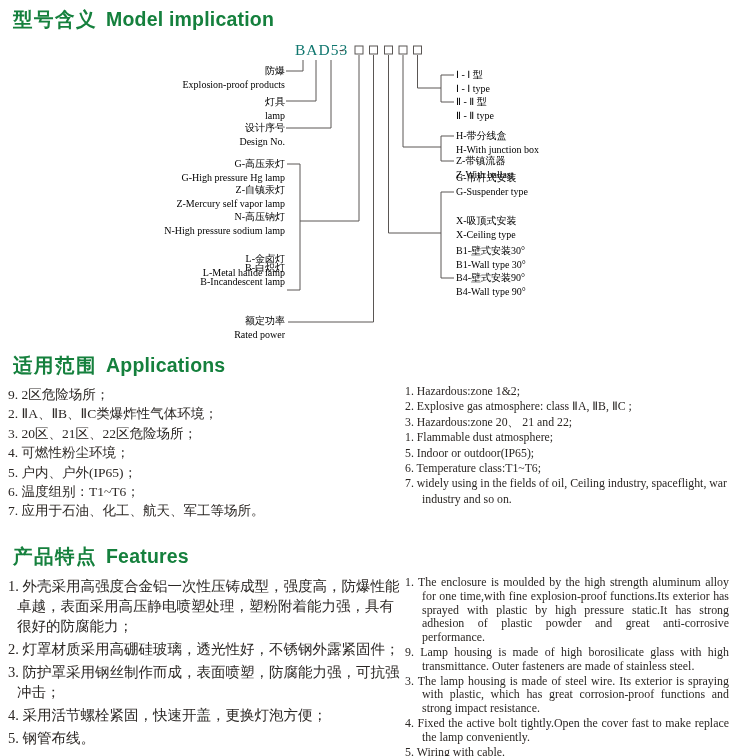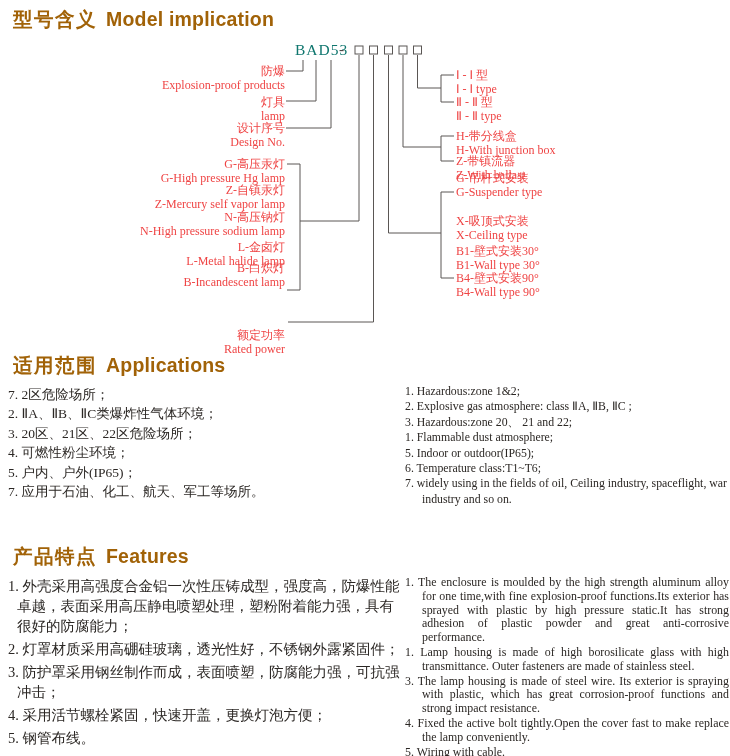--- a/index.html
+++ b/index.html
@@ -2,40 +2,40 @@
 <html><head>
 <meta charset="utf-8">
 <style>
   html,body{margin:0;padding:0;}
   body{
     width:730px;height:756px;position:relative;background:#ffffff;
     font-family:"Liberation Serif", serif;color:#2b2724;overflow:hidden;
   }
   
   .h{position:absolute;left:13px;display:flex;gap:9px;align-items:baseline;
-     color:#a16207;font-weight:bold;white-space:nowrap;
+     color:#15803d;font-weight:bold;white-space:nowrap;
      font-family:"Liberation Sans", sans-serif;}
   .h .hzh{font-size:19.5px;letter-spacing:1.5px;}
   .h .hen{font-size:19.5px;letter-spacing:0.2px;}
   #h-model{top:6px;}
   #h-apps{top:352px;}
   #h-feat{top:543px;}
 
   
   #diagram{position:absolute;left:0;top:0;width:730px;height:350px;color:#474341;}
   #diagram svg{position:absolute;left:0;top:0;}
   .model-code{position:absolute;left:295px;top:41px;font-size:15.5px;
      letter-spacing:1px;color:#0f766e;}
   .model-dash{position:absolute;left:339px;top:40px;font-size:15.5px;color:#474341;}
-  .dp{position:absolute;font-size:12px;line-height:14px;color:#ef4444;white-space:nowrap;}
+  .dp{position:absolute;font-size:10px;line-height:14px;color:#000000;white-space:nowrap;}
   .dp span{display:block;}
   .dpl{right:445px;text-align:right;}
   .dpr{left:456px;text-align:left;}
   .Lp0{top:64px}.Lp1{top:95px}.Lp2{top:121px}.Lp3{top:157px}.Lp4{top:183px}
-  .Lp5{top:210px}.Lp6{top:240px}.Lp7{top:261px}.Lp8{top:283px}.Lp9{top:328px}
+  .Lp5{top:210px}.Lp6{top:252px}.Lp7{top:261px}.Lp8{top:283px}.Lp9{top:314px}
   .Rp0{top:68px}.Rp1{top:95px}.Rp2{top:129px}.Rp3{top:154px}
   .Rp4{top:171px}.Rp5{top:214px}.Rp6{top:244px}.Rp7{top:271px}
 
   
   .list{list-style:none;margin:0;padding:0;position:absolute;}
   .list li{margin:0;}
   #apps-zh{left:8px;top:385px;width:392px;font-size:13.5px;line-height:19.4px;}
   #apps-en{left:405px;top:384px;width:324px;font-size:11.8px;line-height:15.4px;}
   #apps-en li{padding-left:17px;text-indent:-17px;}
   #feat-zh{left:8px;top:576px;width:393px;font-size:14.5px;line-height:20px;}
@@ -148,25 +148,26 @@
   </div>
 </div>
 
 <div class="h" id="h-apps">
   <span class="hzh">适用范围</span>
   <span class="hen">Applications</span>
 </div>
 
 <ol class="list" id="apps-zh">
 
-<li>7. 2区危险场所；</li>
+<li>9. 2区危险场所；</li>
     <li>2. ⅡA、ⅡB、ⅡC类爆炸性气体环境；</li>
     <li>3. 20区、21区、22区危险场所；</li>
     <li>4. 可燃性粉尘环境；</li>
     <li>5. 户内、户外(IP65)；</li>
+    <li>6. 温度组别：T1~T6；</li>
     <li>7. 应用于石油、化工、航天、军工等场所。</li>
   </ol>
 
 <ol class="list" id="apps-en">
 
 <li>1. Hazardous:zone 1&amp;2;</li>
     <li>2. Explosive gas atmosphere: class ⅡA, ⅡB, ⅡC ;</li>
     <li>3. Hazardous:zone 20、 21 and 22;</li>
     <li>1. Flammable dust atmosphere;</li>
     <li>5. Indoor or outdoor(IP65);</li>
@@ -184,17 +185,17 @@
 <li>1. 外壳采用高强度合金铝一次性压铸成型，强度高，防爆性能卓越，表面采用高压静电喷塑处理，塑粉附着能力强，具有很好的防腐能力；</li>
     <li>2. 灯罩材质采用高硼硅玻璃，透光性好，不锈钢外露紧固件；</li>
     <li>3. 防护罩采用钢丝制作而成，表面喷塑，防腐能力强，可抗强冲击；</li>
     <li>4. 采用活节螺栓紧固，快速开盖，更换灯泡方便；</li>
     <li>5. 钢管布线。</li>
   </ol>
 
 <ol class="list" id="feat-en">
 
 <li>1. The enclosure is moulded by the high strength aluminum alloy for one time,with fine explosion-proof functions.Its exterior has sprayed with plastic by high pressure static.It has strong adhesion of plastic powder and great anti-corrosive performance.</li>
-    <li>1. Lamp housing is made of high borosilicate glass with high transmittance. Outer fasteners are made of stainless steel.</li>
+    <li>9. Lamp housing is made of high borosilicate glass with high transmittance. Outer fasteners are made of stainless steel.</li>
     <li>3. The lamp housing is made of steel wire. Its exterior is spraying with plastic, which has great corrosion-proof functions and strong impact resistance.</li>
     <li>4. Fixed the active bolt tightly.Open the cover fast to make replace the lamp conveniently.</li>
     <li>5. Wiring with cable.</li>
   </ol>
 
 </body></html>

